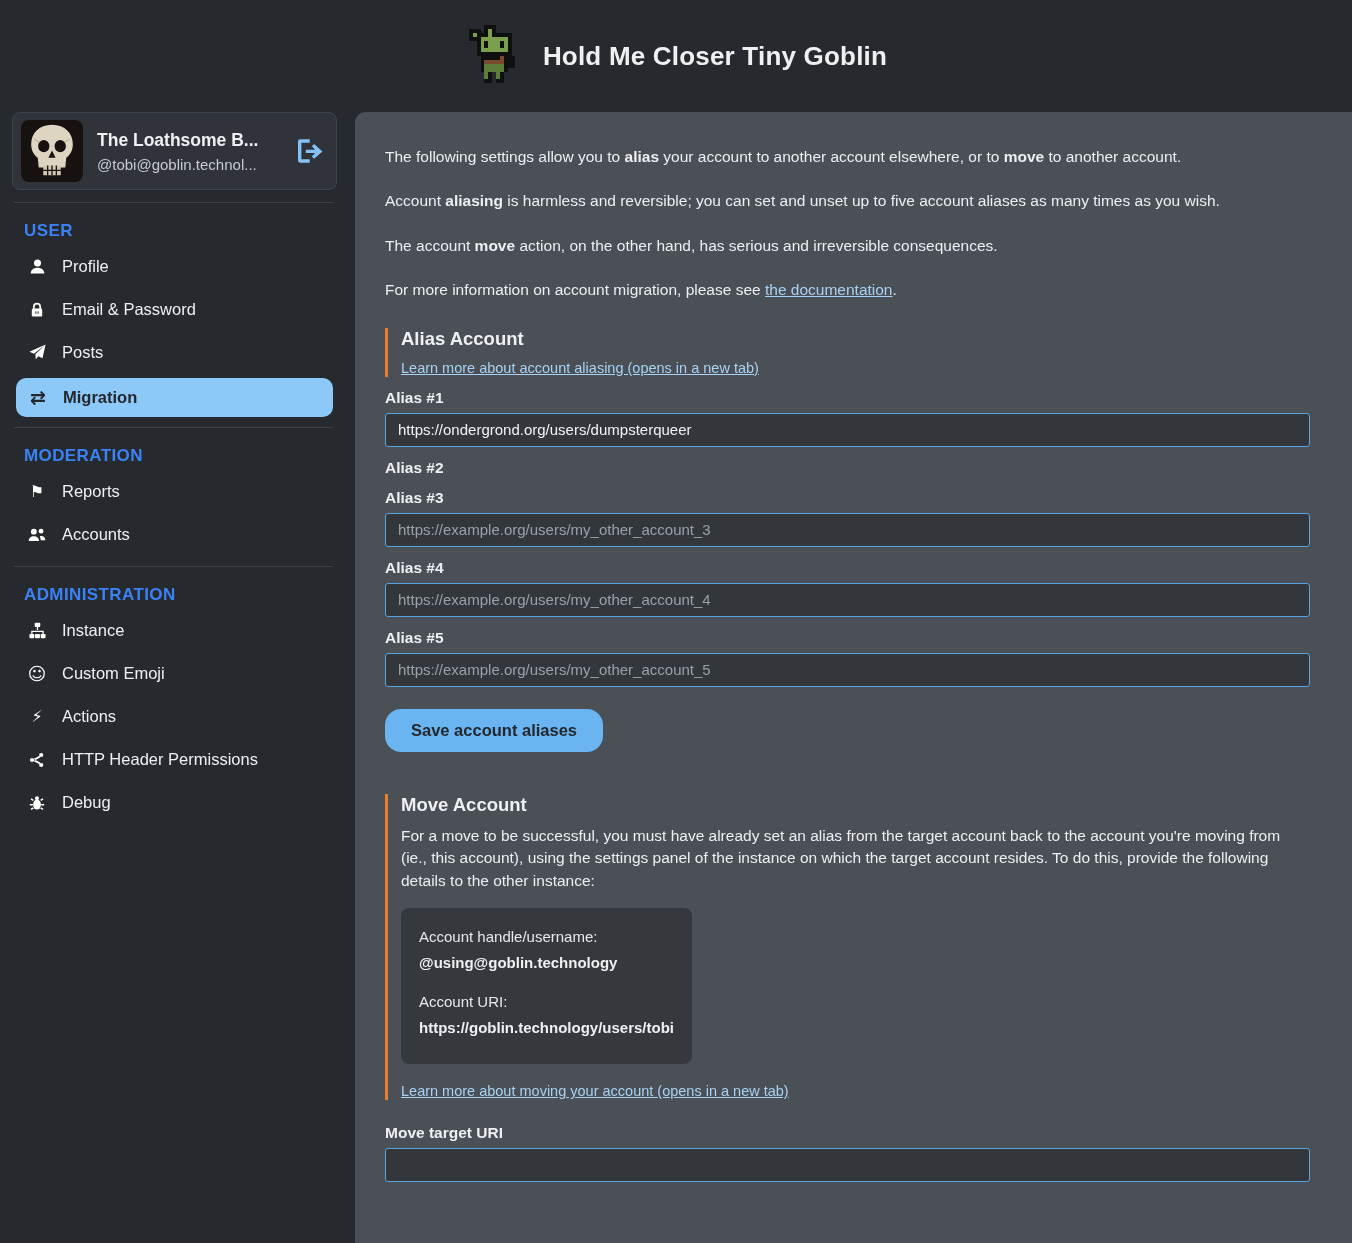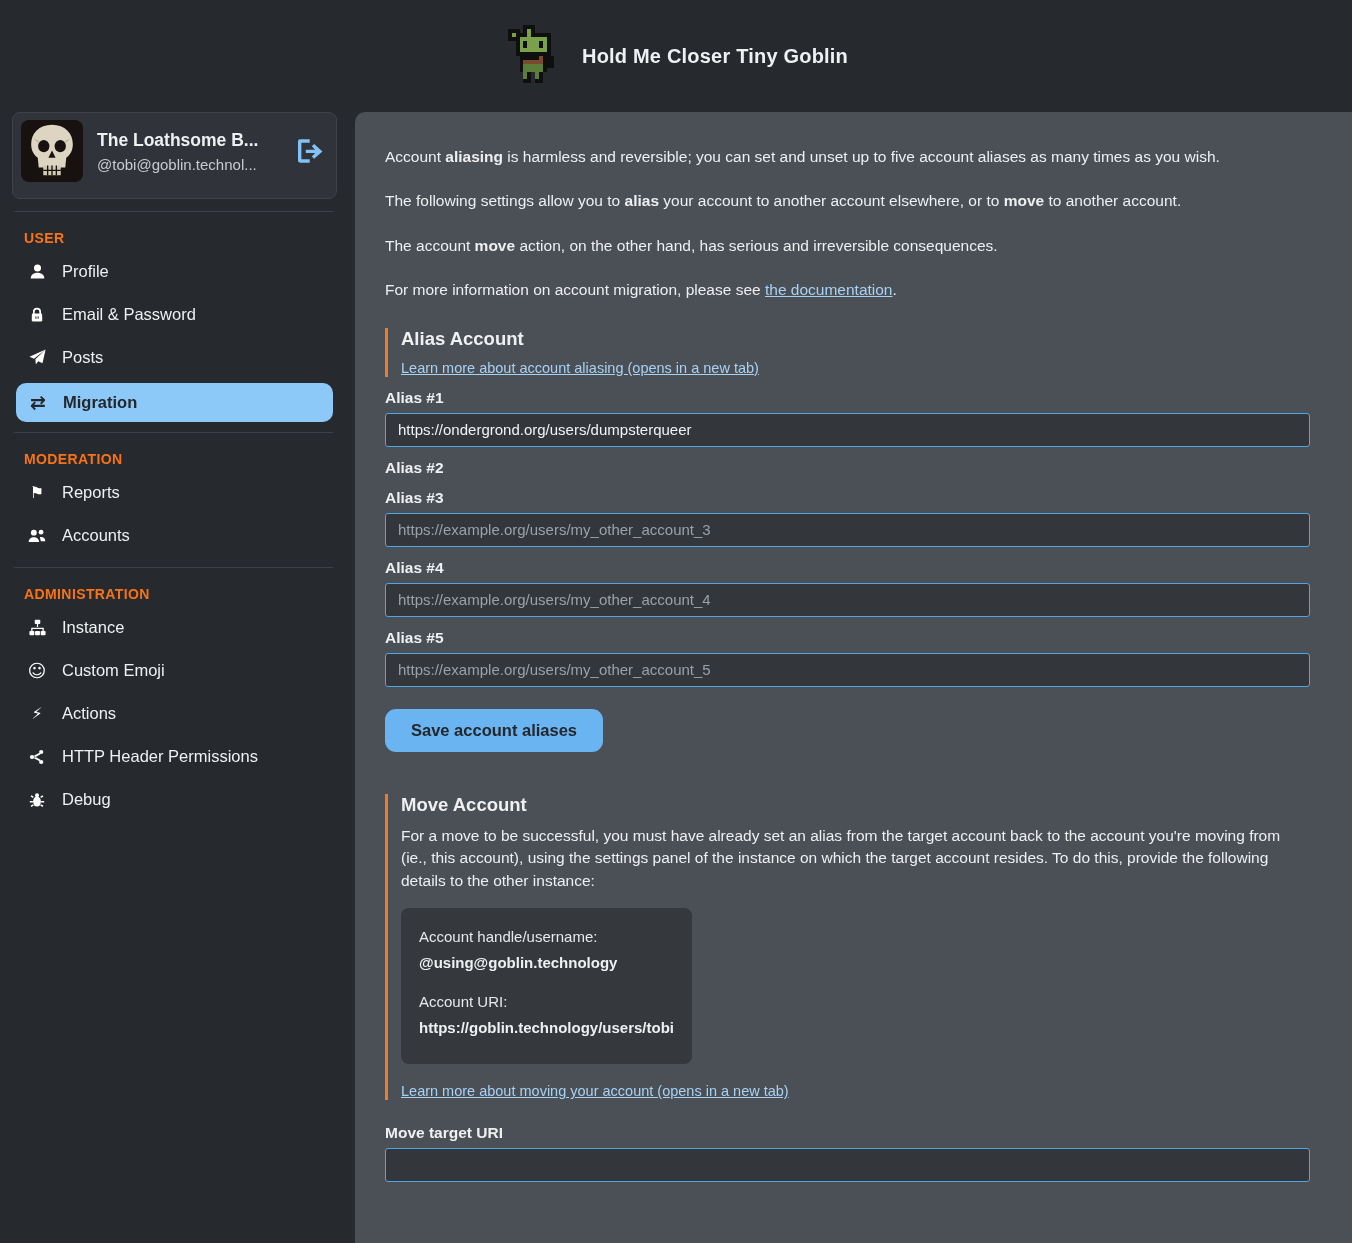--- a/index.html
+++ b/index.html
@@ -6,46 +6,46 @@
   html,body { margin:0; padding:0; }
   body {
     width:1352px; height:1243px; overflow:hidden;
     background:#26292d; color:#eef0f2;
     font-family:"Liberation Sans", sans-serif;
   }
   
   header { height:112px; display:flex; align-items:center; justify-content:center; gap:16px; }
   .brand { display:flex; align-items:center; gap:16px; }
   .logo { width:62px; height:66px; display:block; }
-  .app-title { font-size:20px; font-weight:700; margin:0; letter-spacing:.2px; }
+  .app-title { font-size:26px; font-weight:700; margin:0; letter-spacing:.2px; }
 
   
   .layout { display:flex; align-items:stretch; height:1131px; }
   aside { width:347px; flex:none; padding-top:0; }
   main.panel {
     flex:1; background:#4b4f56; margin-left:8px; border-radius:10px 0 0 0;
     padding:34px 42px 0 30px; overflow:hidden; height:100%;
   }
 
   
   .user-card {
     margin:0 10px 12px 12px; background:#30343a; border:1px solid #3e434b;
-    border-radius:8px; padding:7px 12px 16px 8px; display:flex; align-items:center; gap:14px;
+    border-radius:8px; padding:7px 12px 7px 8px; display:flex; align-items:center; gap:14px;
     cursor:pointer;
   }
   .avatar { width:62px; height:62px; border-radius:8px; overflow:hidden; flex:none; }
   .user-meta { min-width:0; }
   .display-name { font-size:17.5px; font-weight:700; white-space:nowrap; }
   .handle { font-size:15px; color:#c7cbd1; margin-top:5px; white-space:nowrap; }
   .logout { margin-left:auto; flex:none; display:flex; cursor:pointer; }
 
   hr.side-divider { border:none; border-top:1px solid #3c4046; margin:10px 14px; }
 
   .section-label {
-    color:#f97316; font-size:14px; font-weight:700; letter-spacing:.4px;
+    color:#3b82f6; font-size:17px; font-weight:700; letter-spacing:.4px;
     padding:8px 0 4px 24px;
   }
   .nav-item {
     display:flex; align-items:center; gap:15px;
     padding:12px 16px 12px 27px; font-size:16.5px; color:#eef0f2;
     cursor:pointer; text-decoration:none;
   }
   .nav-item .icon { width:20px; display:flex; justify-content:center; align-items:center; color:#ffffff; }
   .glyph-icon { font-size:16px; line-height:1; font-family:"DejaVu Sans", sans-serif; }
   .nav-item.active {
@@ -68,21 +68,21 @@
   .text-input {
     width:925px; height:34px; background:#33363b;
     border:1.5px solid #55a4e2; border-radius:3px;
     color:#f1f3f5; font-size:15px; padding:0 12px; font-family:inherit;
   }
   .text-input::placeholder { color:#9aa1a9; }
   .alias-form { margin-top:8px; }
 
   .save-btn {
     margin-top:22px; background:#6ab4f2; color:#24272b; font-weight:700;
-    font-size:16.5px; border:none; border-radius:11px; padding:12px 26px;
+    font-size:16.5px; border:none; border-radius:16px; padding:12px 26px;
     font-family:inherit; cursor:pointer;
   }
 
   .move-block { margin-top:42px; }
   .move-block p.body-text { margin-bottom:16px; }
   .details-box {
     background:#35383d; border-radius:8px; padding:14px 18px 6px;
     width:max-content; max-width:560px; margin:16px 0 18px; font-size:15px;
   }
   .details-box .dl { margin:6px 0 9px; color:#e7e9ec; }
@@ -255,22 +255,22 @@
             <circle cx="8" cy="3.2" r="2"></circle>
             <path d="M3.9 5.9 1.6 4.4l.8-1.2 2.4 1.5zM3.9 9H.8v1.4h3.1zM3.9 12.2l-2.3 1.5.8 1.2 2.4-1.5zM12.1 5.9l2.3-1.5-.8-1.2-2.4 1.5zM12.1 9h3.1v1.4h-3.1zM12.1 12.2l2.3 1.5-.8 1.2-2.4-1.5z"></path>
           </svg>
       </span>
       <span>Debug</span>
     </a>
   </aside>
 
   <main class="panel">
 
+    <p class="body-text"><span>The following settings allow you to </span><strong>alias</strong><span> your account to another account elsewhere, or to </span><strong>move</strong><span> to another account.</span></p>
     <p class="body-text"><span>Account </span><strong>aliasing</strong><span> is harmless and reversible; you can set and unset up to five account aliases as many times as you wish.</span></p>
-    <p class="body-text"><span>The following settings allow you to </span><strong>alias</strong><span> your account to another account elsewhere, or to </span><strong>move</strong><span> to another account.</span></p>
     <p class="body-text"><span>The account </span><strong>move</strong><span> action, on the other hand, has serious and irreversible consequences.</span></p>
     <p class="body-text"><span>For more information on account migration, please see </span><a class="link">the documentation</a><span>.</span></p>
 
     <div class="section-head accent-block">
       <h3>Alias Account</h3>
       <a class="link learn-link">Learn more about account aliasing (opens in a new tab)</a>
     </div>
 
     <form class="alias-form">
       <label class="field-label">Alias #1</label>

